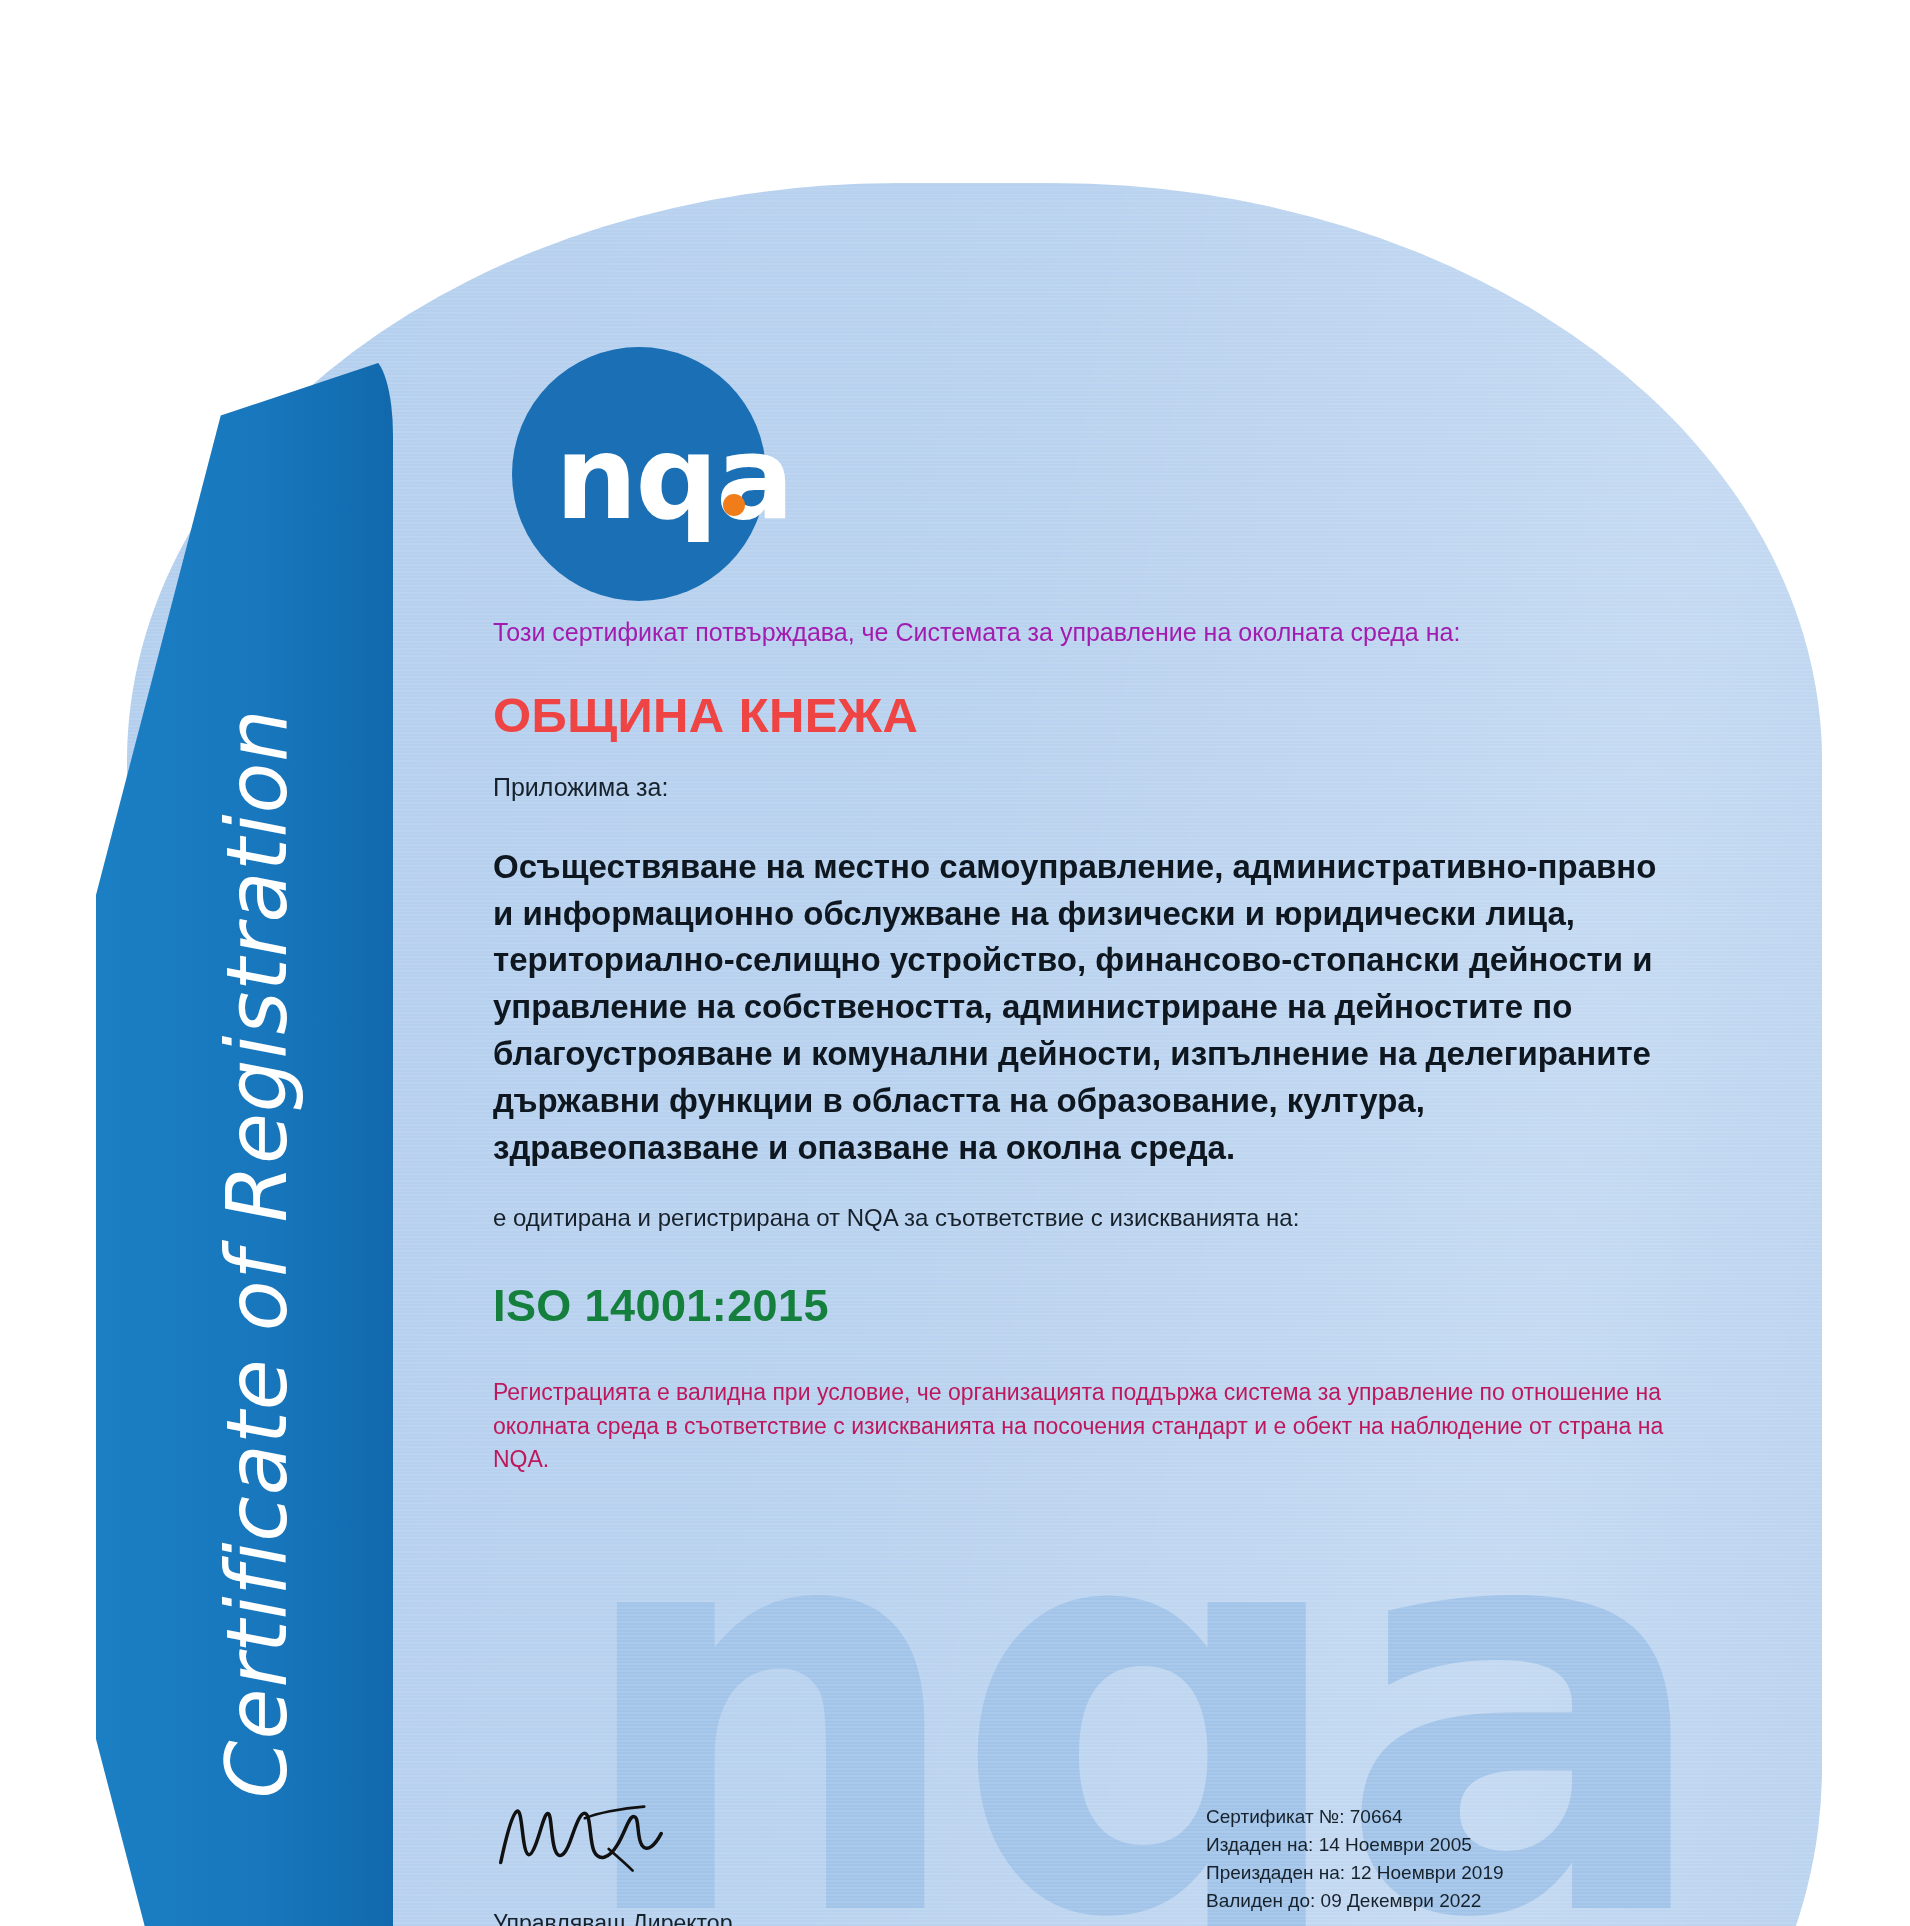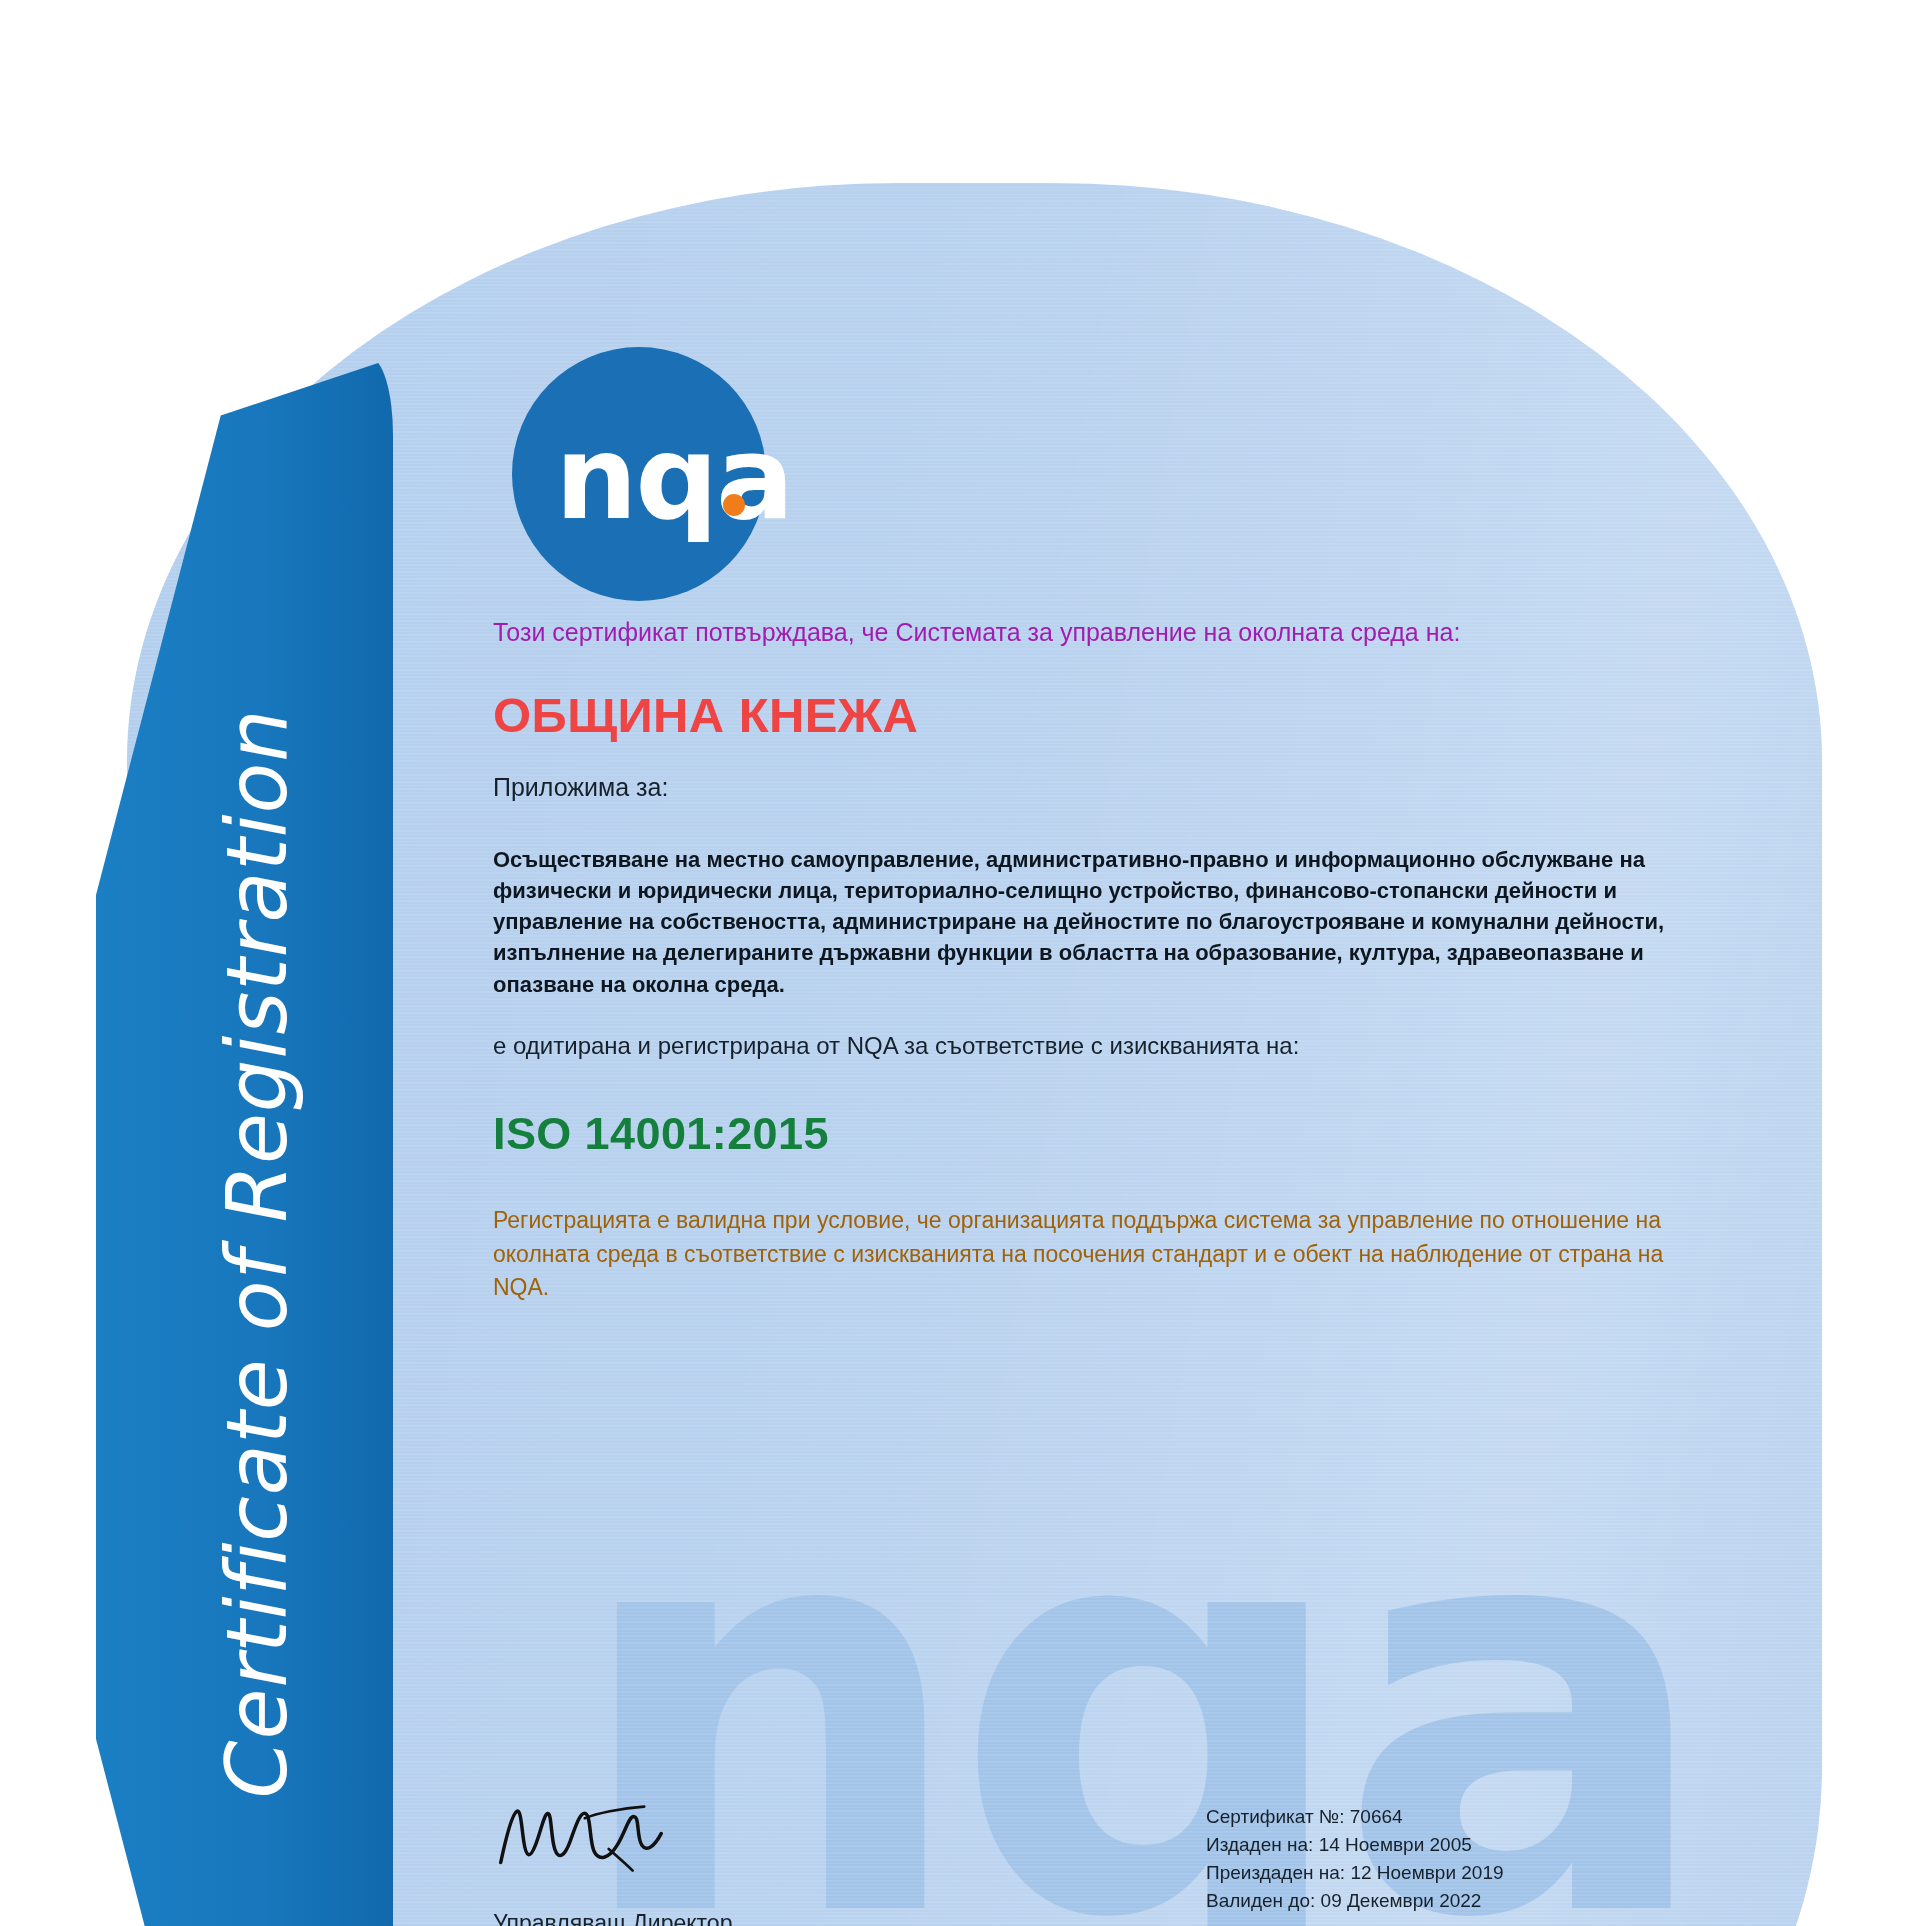--- a/index.html
+++ b/index.html
@@ -178,21 +178,21 @@
     font-size: 24px;
     color: #16212b;
     margin: 0 0 127px 0;
   }
   .applies-label {
     font-size: 25px;
     color: #16212b;
     margin: 0 0 42px 0;
   }
   .scope {
-    font-size: 22px;
+    font-size: 33px;
     font-weight: 700;
     line-height: 1.42;
     color: #0e1720;
     margin: 0 0 30px 0;
   }
   .audited {
     font-size: 24px;
     line-height: 1.35;
     color: #16212b;
     margin: 0 0 46px 0;
@@ -200,21 +200,21 @@
   .standard {
     font-size: 45px;
     font-weight: 700;
     color: #15803d;
     letter-spacing: 0.4px;
     margin: 0 0 44px 0;
   }
   .validity {
     font-size: 23px;
     line-height: 1.45;
-    color: #a16207;
+    color: #be185d;
     margin: 0;
   }
 
   
   .signature-block {
     position: absolute;
     left: 493px;
     top: 1791px;
     width: 578px;
   }

